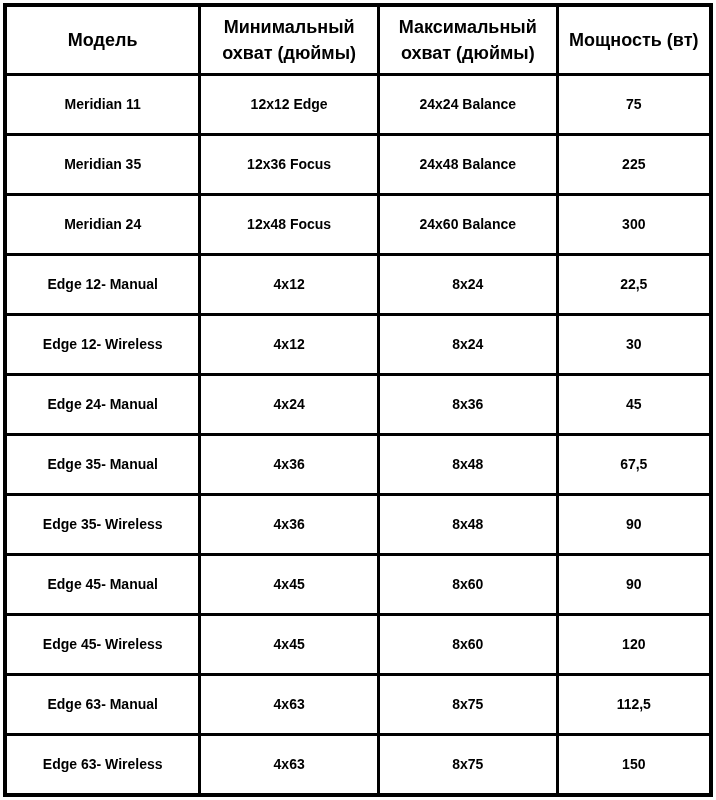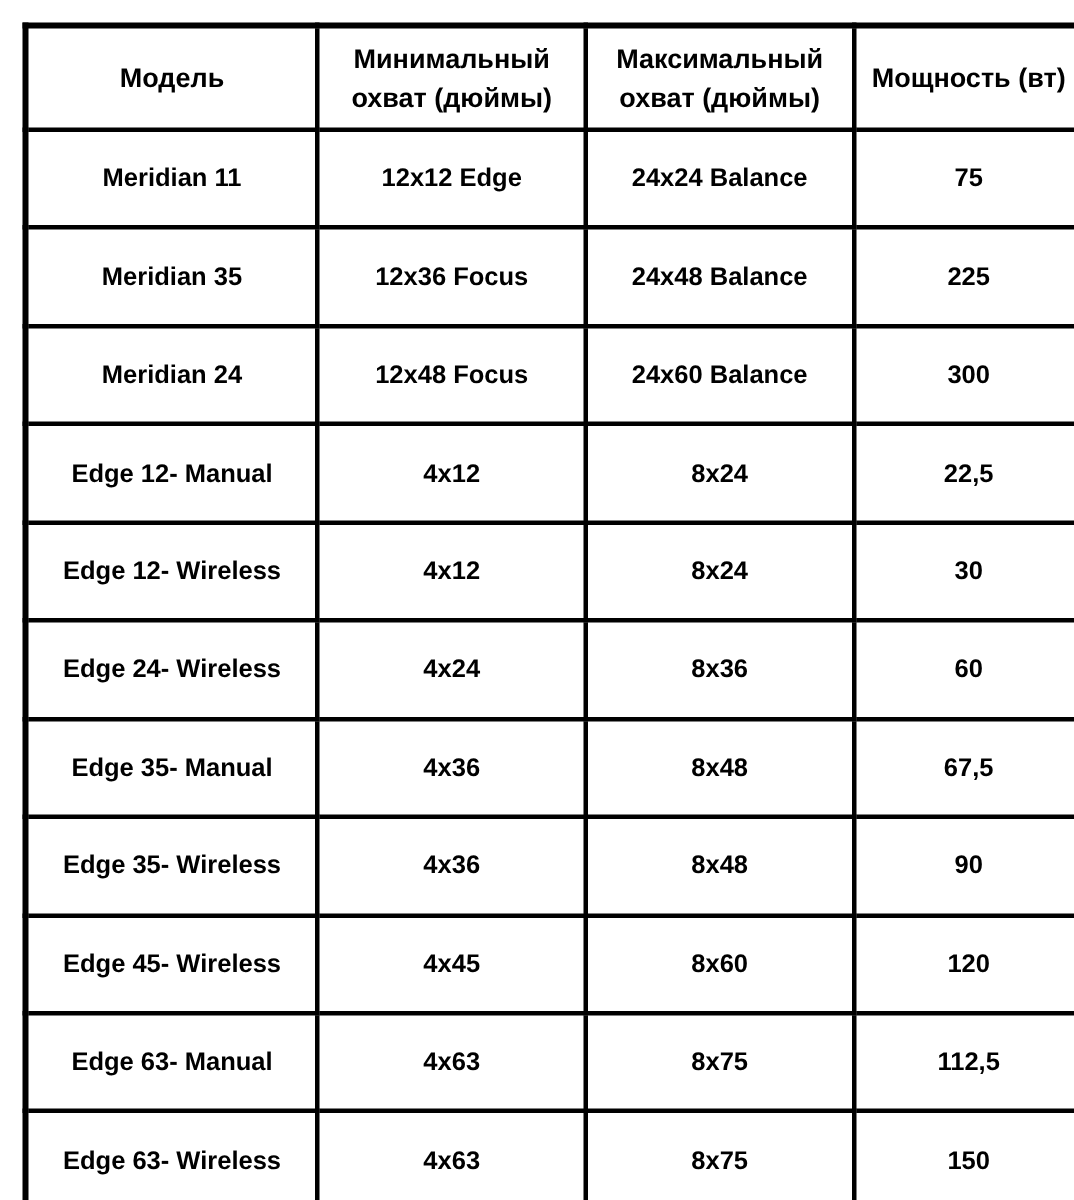--- a/index.html
+++ b/index.html
@@ -8,21 +8,21 @@
     background: #ffffff;
   }
   body {
     width: 716px;
     height: 800px;
     font-family: "Liberation Sans", "DejaVu Sans", sans-serif;
     color: #000000;
     box-sizing: border-box;
   }
   .table-wrap {
-    padding: 15px;
+    padding: 3px;
     box-sizing: border-box;
     width: 716px;
     height: 800px;
   }
   table.spec-table {
     border-collapse: collapse;
     width: 710px;
     height: 794px;
     table-layout: fixed;
     background: #ffffff;
@@ -39,21 +39,21 @@
   }
   table.spec-table {
     border: 4px solid #000000;
   }
   table.spec-table th {
     font-size: 18px;
     line-height: 1.45;
     height: 62px;
   }
   table.spec-table td {
-    font-size: 17px;
+    font-size: 14px;
     height: 42px;
   }
   col.c-model  { width: 27.6%; }
   col.c-min    { width: 25.3%; }
   col.c-max    { width: 25.3%; }
   col.c-power  { width: 21.8%; }
 </style>
 </head>
 <body>
 
@@ -98,35 +98,41 @@
           <td>8x24</td>
           <td>22,5</td>
         </tr>
         <tr>
           <td>Edge 12- Wireless</td>
           <td>4x12</td>
           <td>8x24</td>
           <td>30</td>
         </tr>
         <tr>
-          <td>Edge 24- Wireless</td>
+          <td>Edge 24- Manual</td>
           <td>4x24</td>
           <td>8x36</td>
-          <td>60</td>
+          <td>45</td>
         </tr>
         <tr>
           <td>Edge 35- Manual</td>
           <td>4x36</td>
           <td>8x48</td>
           <td>67,5</td>
         </tr>
         <tr>
           <td>Edge 35- Wireless</td>
           <td>4x36</td>
           <td>8x48</td>
+          <td>90</td>
+        </tr>
+        <tr>
+          <td>Edge 45- Manual</td>
+          <td>4x45</td>
+          <td>8x60</td>
           <td>90</td>
         </tr>
         <tr>
           <td>Edge 45- Wireless</td>
           <td>4x45</td>
           <td>8x60</td>
           <td>120</td>
         </tr>
         <tr>
           <td>Edge 63- Manual</td>

